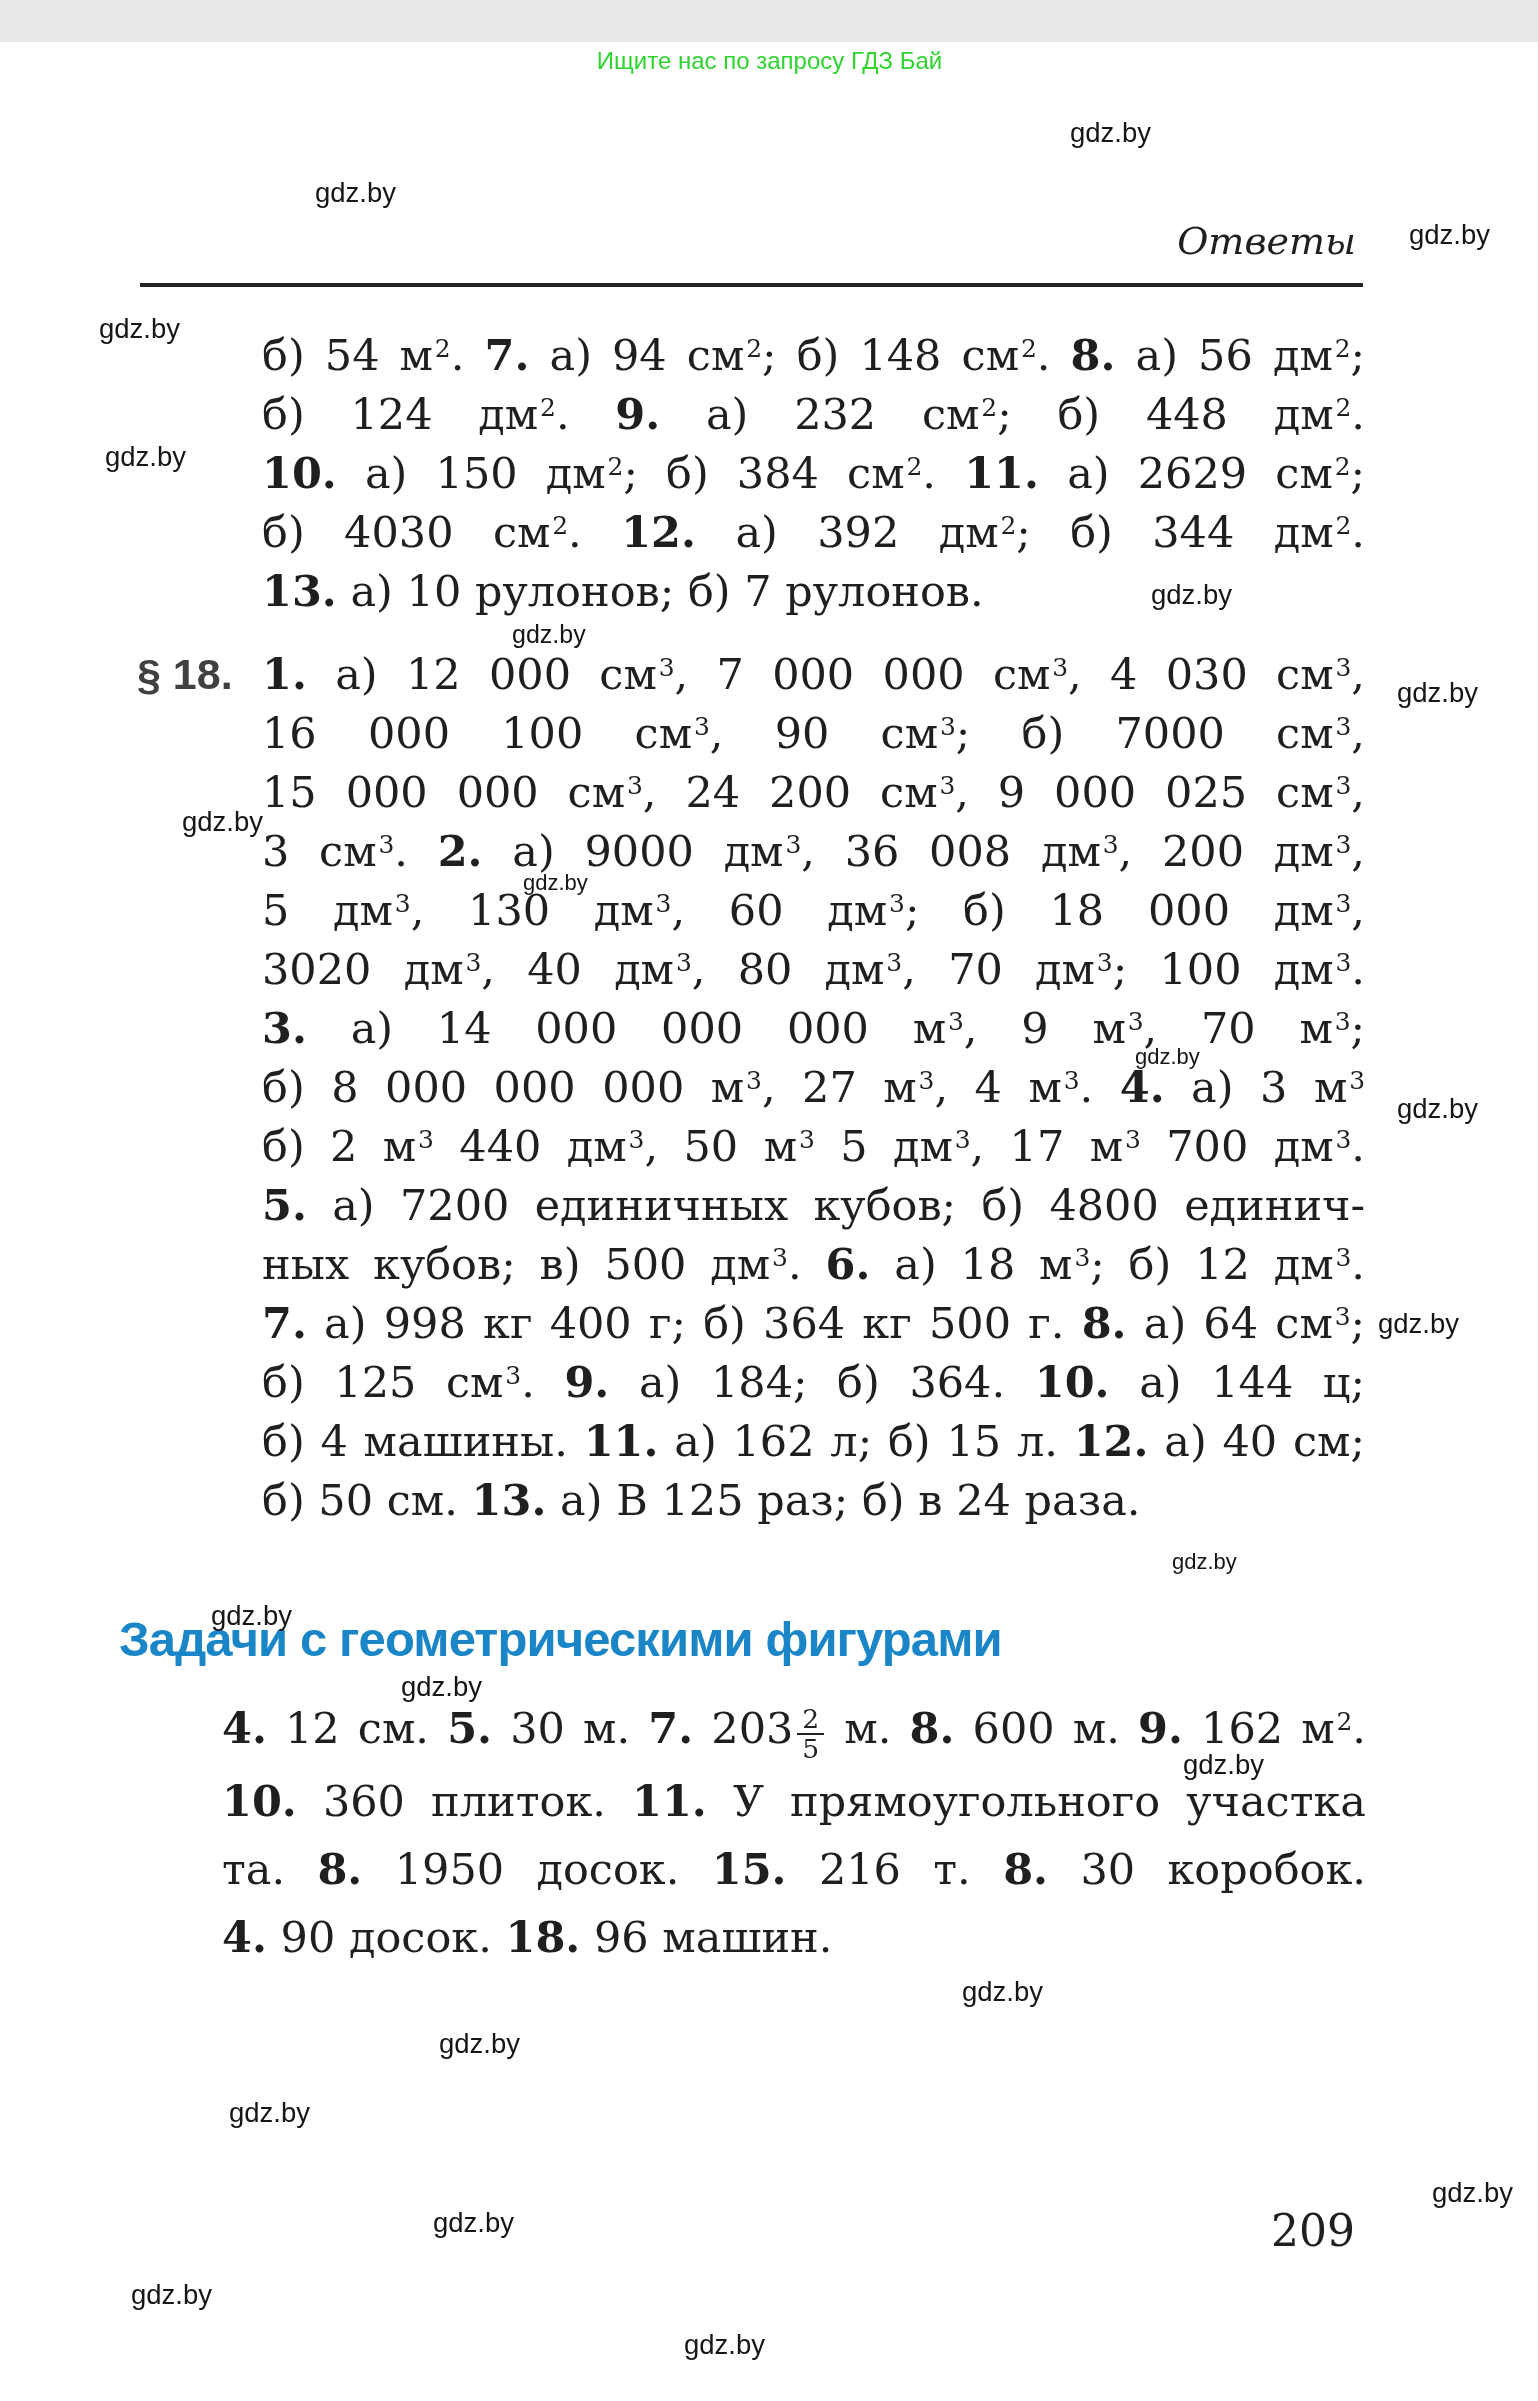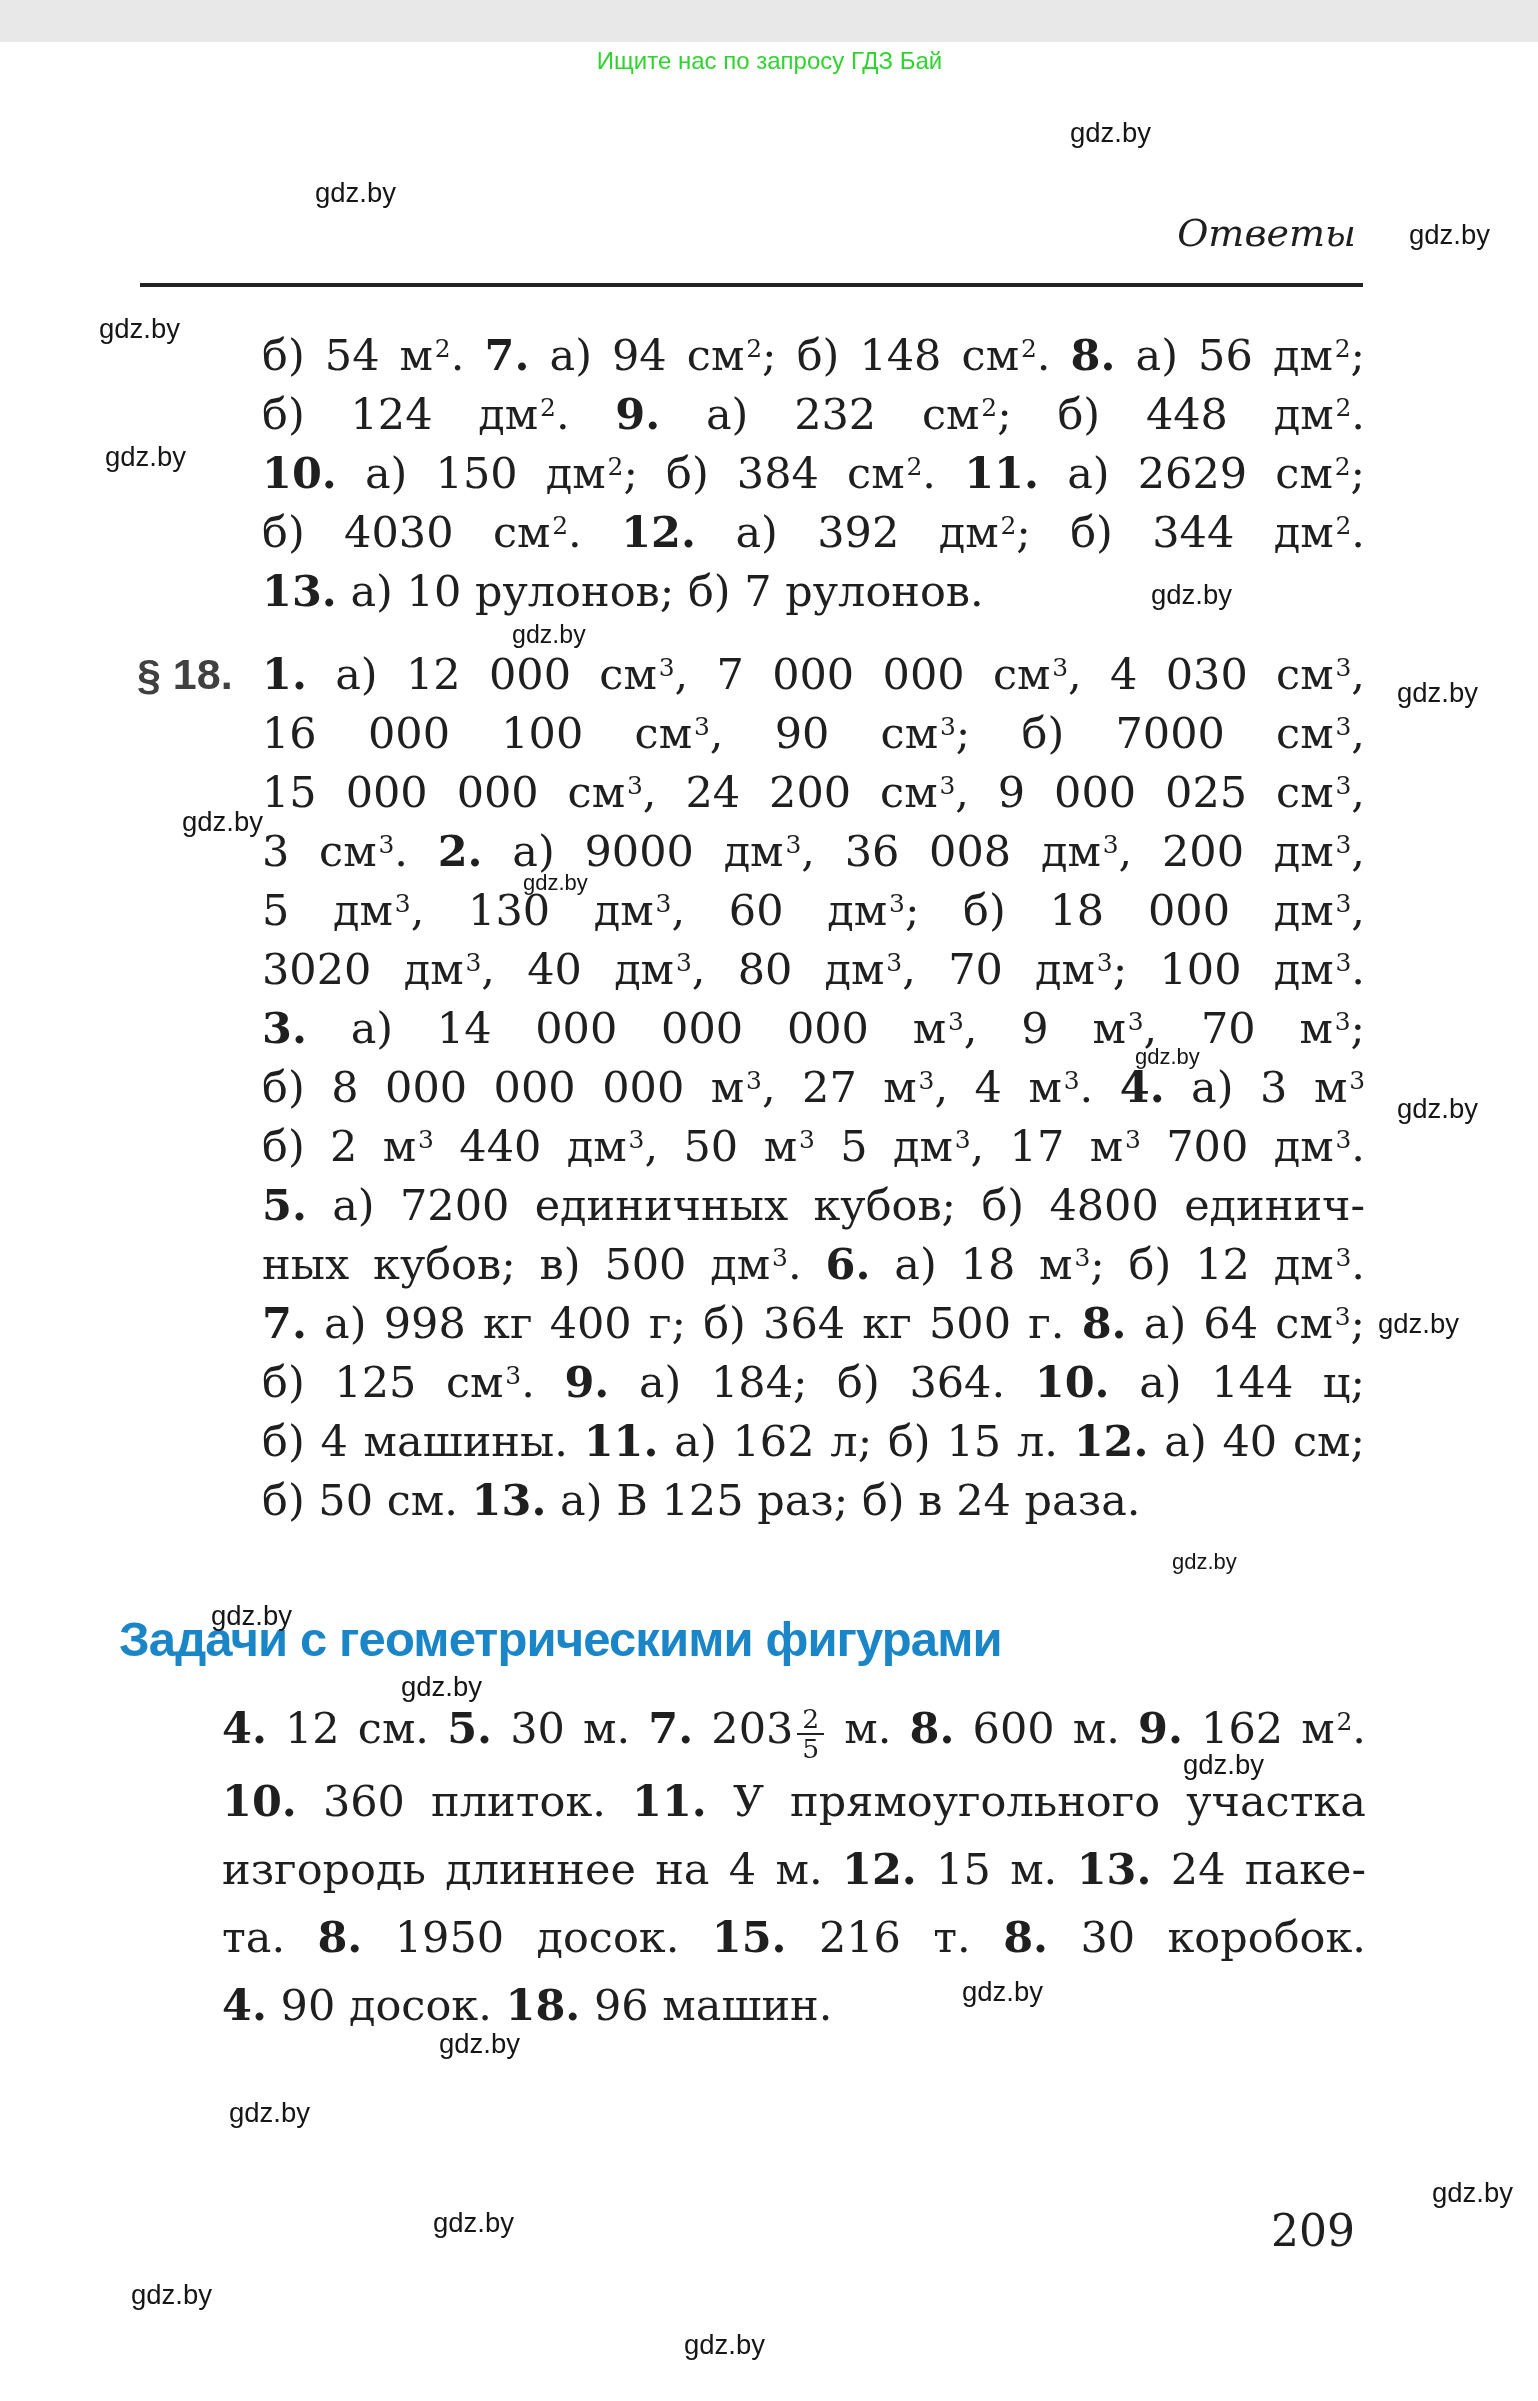--- a/index.html
+++ b/index.html
@@ -18,21 +18,21 @@
     font-family:"Liberation Sans",sans-serif;
     font-size:24px;
   }
   .wm{
     position:absolute;
     font-family:"Liberation Sans",sans-serif;
     color:#161616;
     white-space:nowrap;
   }
   .otvety{
-    position:absolute;top:169px;right:183px;
+    position:absolute;top:177px;right:183px;
     font-style:italic;
     font-size:38px;
   }
   .rule{
     position:absolute;left:140px;top:241px;
     width:1223px;height:4.4px;
     background:#232323;
   }
   .para{position:absolute;font-size:43px;}
   .para .ln{
@@ -125,21 +125,20 @@
       <div class="ln"><b>7.</b> а) 998 кг 400 г; б) 364 кг 500 г. <b>8.</b> а) 64 см<sup>3</sup>;</div>
       <div class="ln">б) 125 см<sup>3</sup>. <b>9.</b> а) 184; б) 364. <b>10.</b> а) 144 ц;</div>
       <div class="ln">б) 4 машины. <b>11.</b> а) 162 л; б) 15 л. <b>12.</b> а) 40 см;</div>
       <div class="ln last">б) 50 см. <b>13.</b> а) В 125 раз; б) в 24 раза.</div>
     </div>
 
   <div class="geo-heading" style="color: rgb(27, 134, 199);">Задачи с геометрическими фигурами</div>
   <div class="para geo">
       <div class="ln tall"><b>4.</b> 12 см. <b>5.</b> 30 м. <b>7.</b> 203<span class="frac"><span class="fn">2</span><span class="fd">5</span></span> м. <b>8.</b> 600 м. <b>9.</b> 162 м<sup>2</sup>.</div>
       <div class="ln"><b>10.</b> 360 плиток. <b>11.</b> У прямоугольного участка</div>
-      <div class="ln">изгородь длиннее на 4 м. <b>12.</b> 15 м. <b>13.</b> 24 паке-</div>
       <div class="ln">та. <b>8.</b> 1950 досок. <b>15.</b> 216 т. <b>8.</b> 30 коробок.</div>
       <div class="ln last"><b>4.</b> 90 досок. <b>18.</b> 96 машин.</div>
     </div>
 
   <div class="pagenum">209</div>
   <div class="footer" style="color: rgb(37, 84, 207);">gdz by  //  гдз бай  //  гдз by</div>
 
   <div id="wmlayer">
       <div class="wm" style="left: 1070px; top: 75px; font-size: 27.5px;">gdz.by</div>
       <div class="wm" style="left: 315px; top: 135px; font-size: 27.5px;">gdz.by</div>

